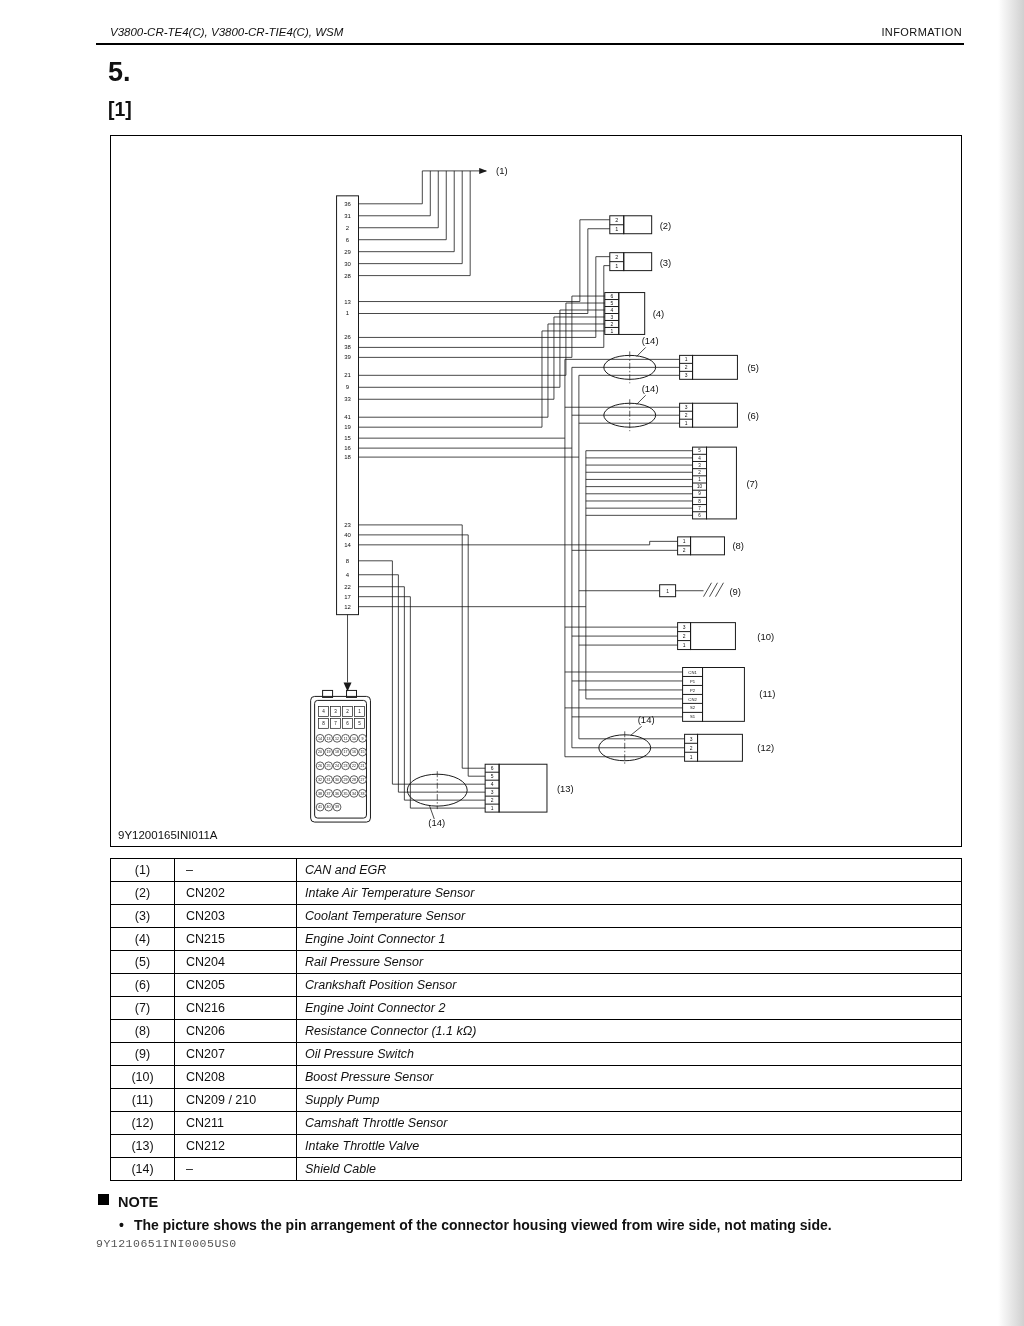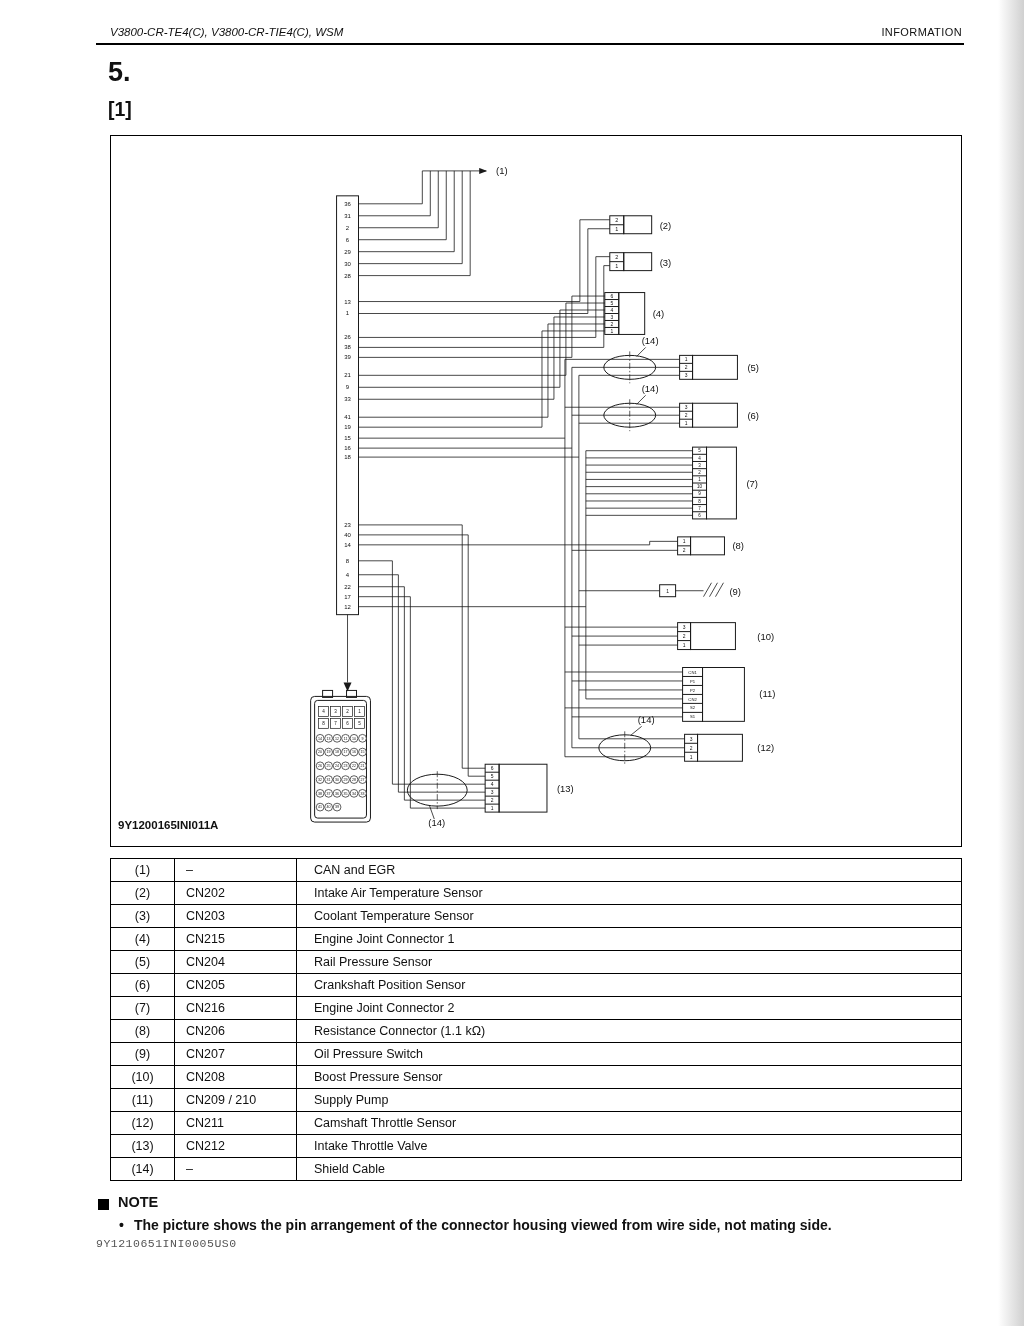--- a/index.html
+++ b/index.html
@@ -9,28 +9,28 @@
     background:linear-gradient(to right, rgba(120,120,120,0), rgba(120,120,120,0.35)); }
   .content { position:absolute; left:96px; top:0; width:868px; }
   .hdr { display:flex; justify-content:space-between; align-items:flex-end; padding:26px 2px 0 14px; }
   .hdr-left { font-size:11.5px;font-style:italic; }
   .hdr-right { font-size:11px; letter-spacing:.4px; }
   .rule { border-bottom:2px solid #000; margin-top:5px; }
   .h1 { display:flex; gap:30px; margin:12px 0 0 12px; font-size:27px; font-weight:bold; }
   .h2 { display:flex; gap:22px; margin:10px 0 0 12px; font-size:19.5px; font-weight:bold; }
   .fig-box { position:relative; margin:14px 0 0 14px; width:852px; height:712px; border:1.5px solid #000; background:#fff; }
   .fig-box svg { position:absolute; inset:0; width:100%; height:100%; }
-  .fig-code { position:absolute; left:7px; bottom:15px; font-size:11.5px;font-weight:bold; }
+  .fig-code { position:absolute; left:7px; bottom:5px; font-size:11.5px; }
   table.ct { margin:11px 0 0 14px; width:852px; border-collapse:collapse; font-size:12.5px; }
   table.ct td { border:1px solid #000; height:23px; }
   td.c-ref { width:64px; text-align:center; }
   td.c-conn { width:122px; padding-left:11px; }
-  td.c-desc { padding-left:17px; }
+  td.c-desc { padding-left:8px;font-style:italic; }
   .note { margin:13px 0 0 2px; }
-  .note-head { display:flex; align-items:flex-end; gap:9px; font-weight:bold; font-size:14.5px; }
+  .note-head { display:flex; align-items:flex-start; gap:9px; font-weight:bold; font-size:14.5px; }
   .note-sq { width:11px; height:11px; background:#000; display:inline-block; }
   .note-line { display:flex; gap:10px; margin:7px 0 0 21px; font-weight:bold; font-size:14px; }
   .doc-code { margin-top:4px; font-family:"Liberation Mono",monospace; font-size:11.5px; color:#555; letter-spacing:.5px; }
   .page-num { text-align:center; margin-top:24px; font-size:14px; }
   
   svg .w { fill:none; stroke:#1a1a1a; stroke-width:.8; }
   svg .cgrp { fill:none; stroke:#1a1a1a; stroke-width:1; }
   svg .dd { fill:none; stroke:#1a1a1a; stroke-width:.7; stroke-dasharray:6 2 1.5 2; }
   svg text { fill:#111; }
   svg .pnum { font-size:6px; text-anchor:middle; }

